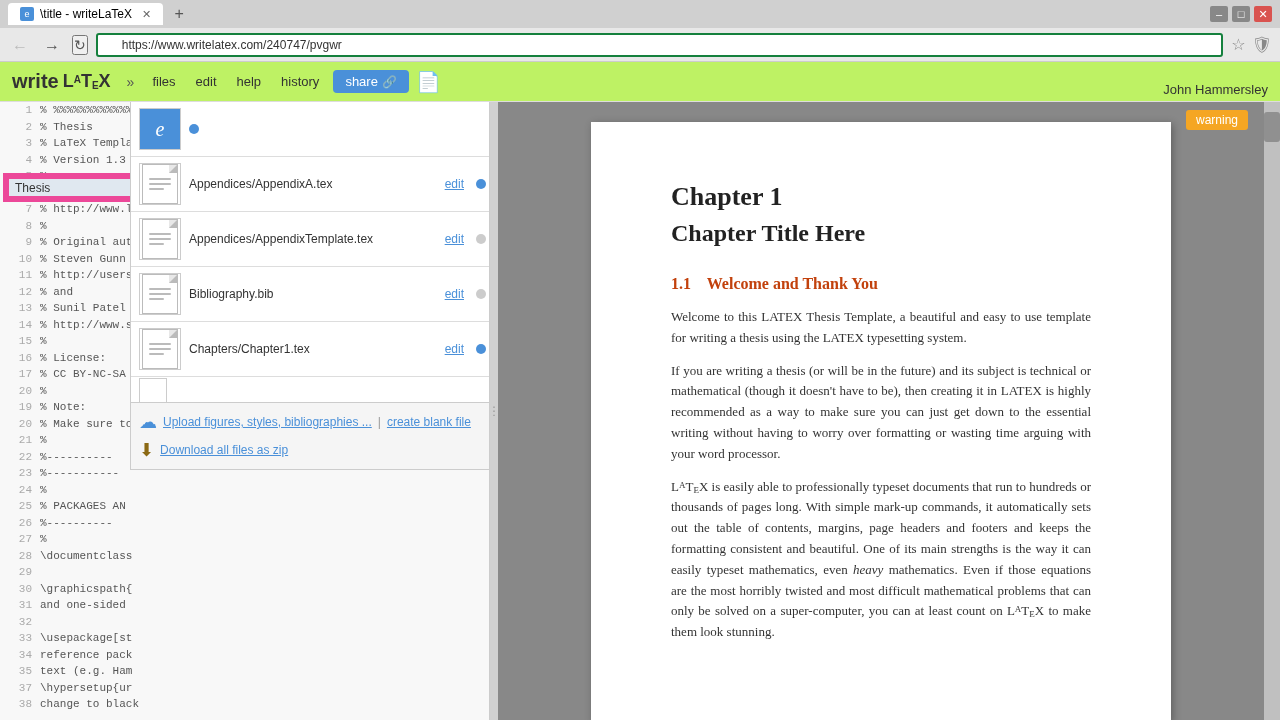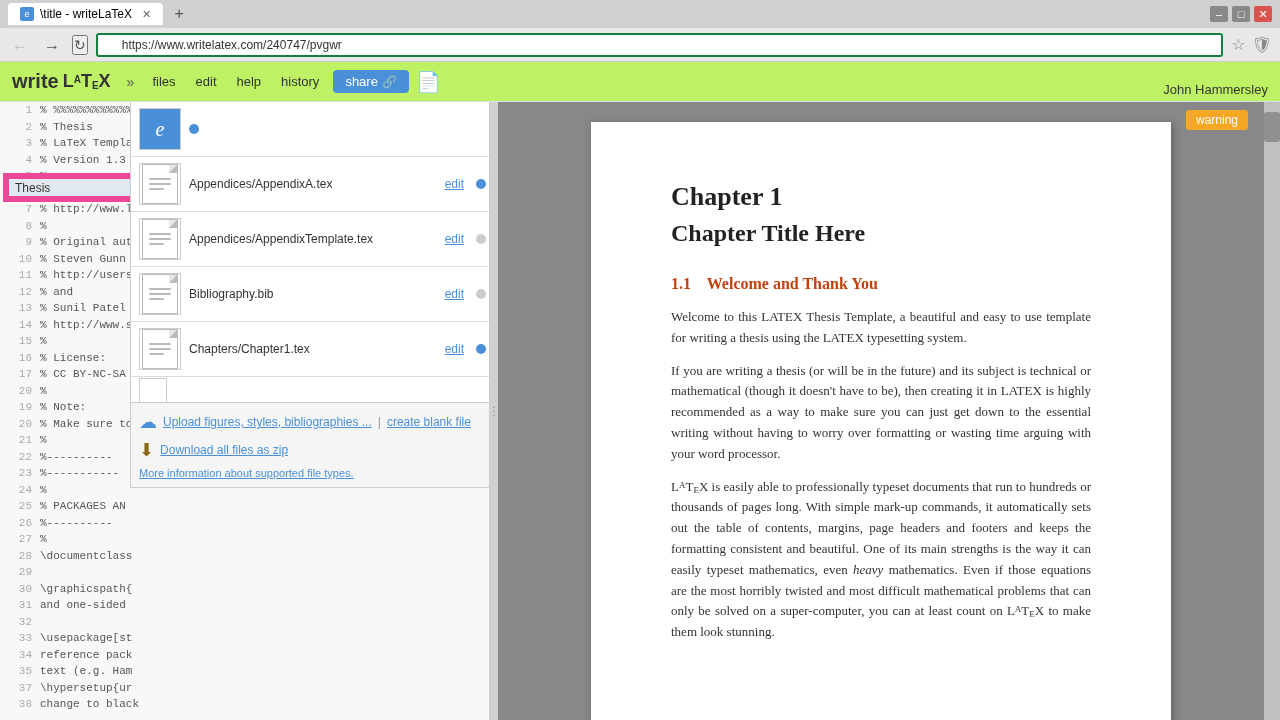--- a/index.html
+++ b/index.html
@@ -779,21 +779,20 @@
         <div class="upload-row">
           <span class="upload-icon">☁</span>
           <span class="upload-link">Upload figures, styles, bibliographies ...</span>
           <span class="upload-sep">|</span>
           <span class="upload-link">create blank file</span>
         </div>
         <div class="download-row">
           <span class="download-icon">⬇</span>
           <span class="download-link">Download all files as zip</span>
         </div>
-        <span class="more-info-link">More information about supported file types.</span>
       </div>
     </div>
   </div>
 
   <div class="divider"></div>
 
   <div class="pdf-preview">
     <button class="warning-btn">warning</button>
     <div class="pdf-page">
       <div class="pdf-chapter-num">Chapter 1</div>

